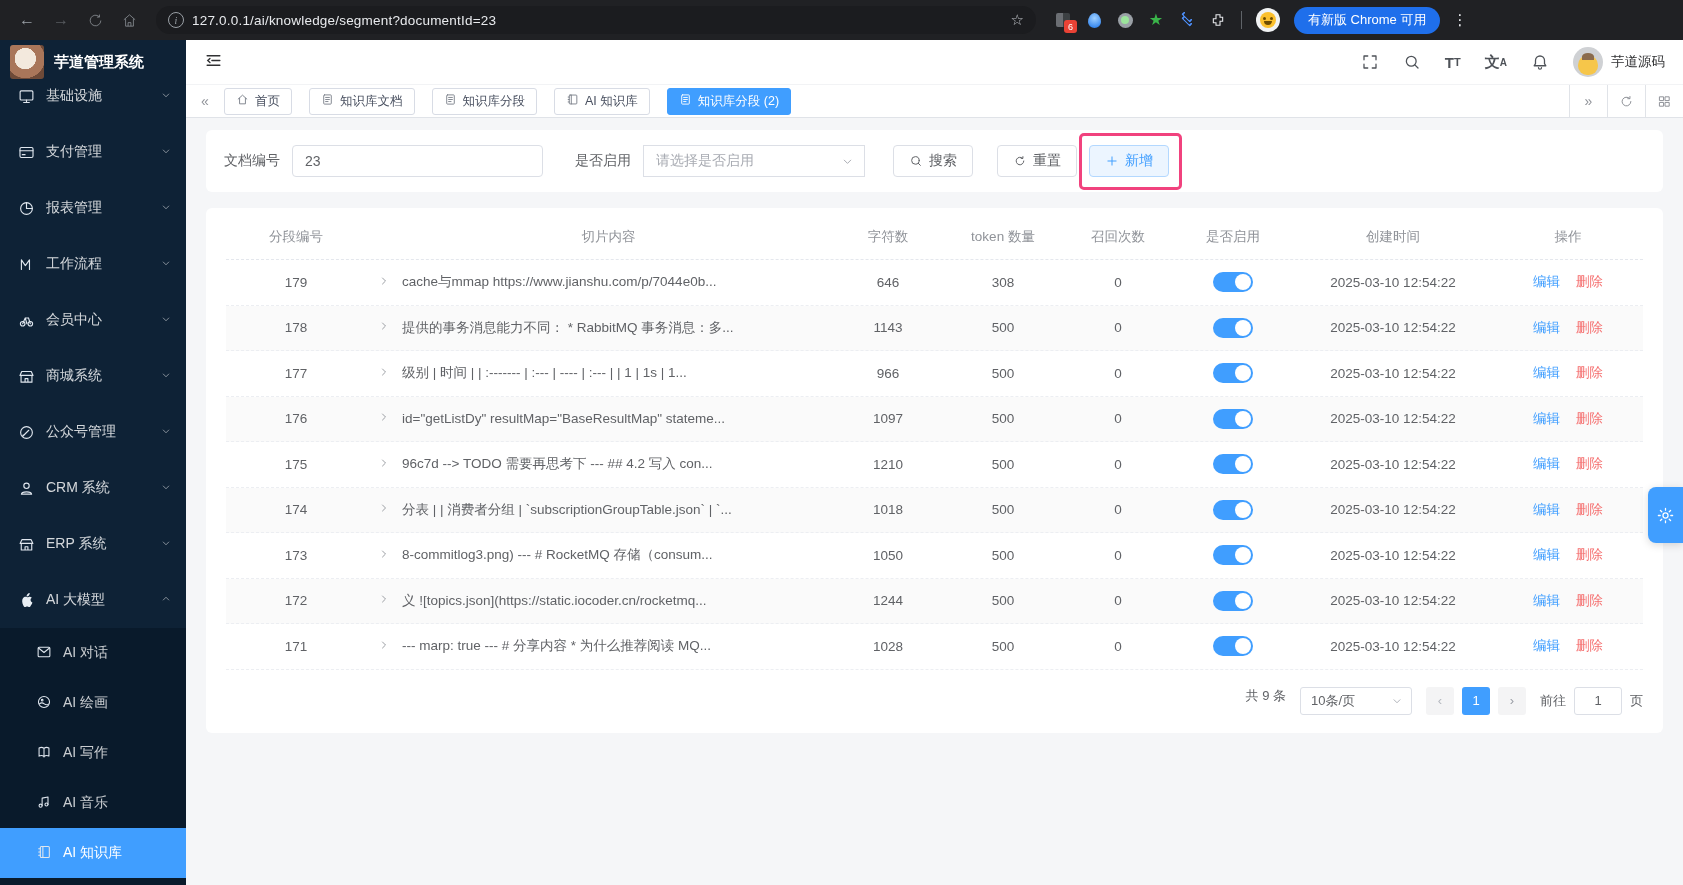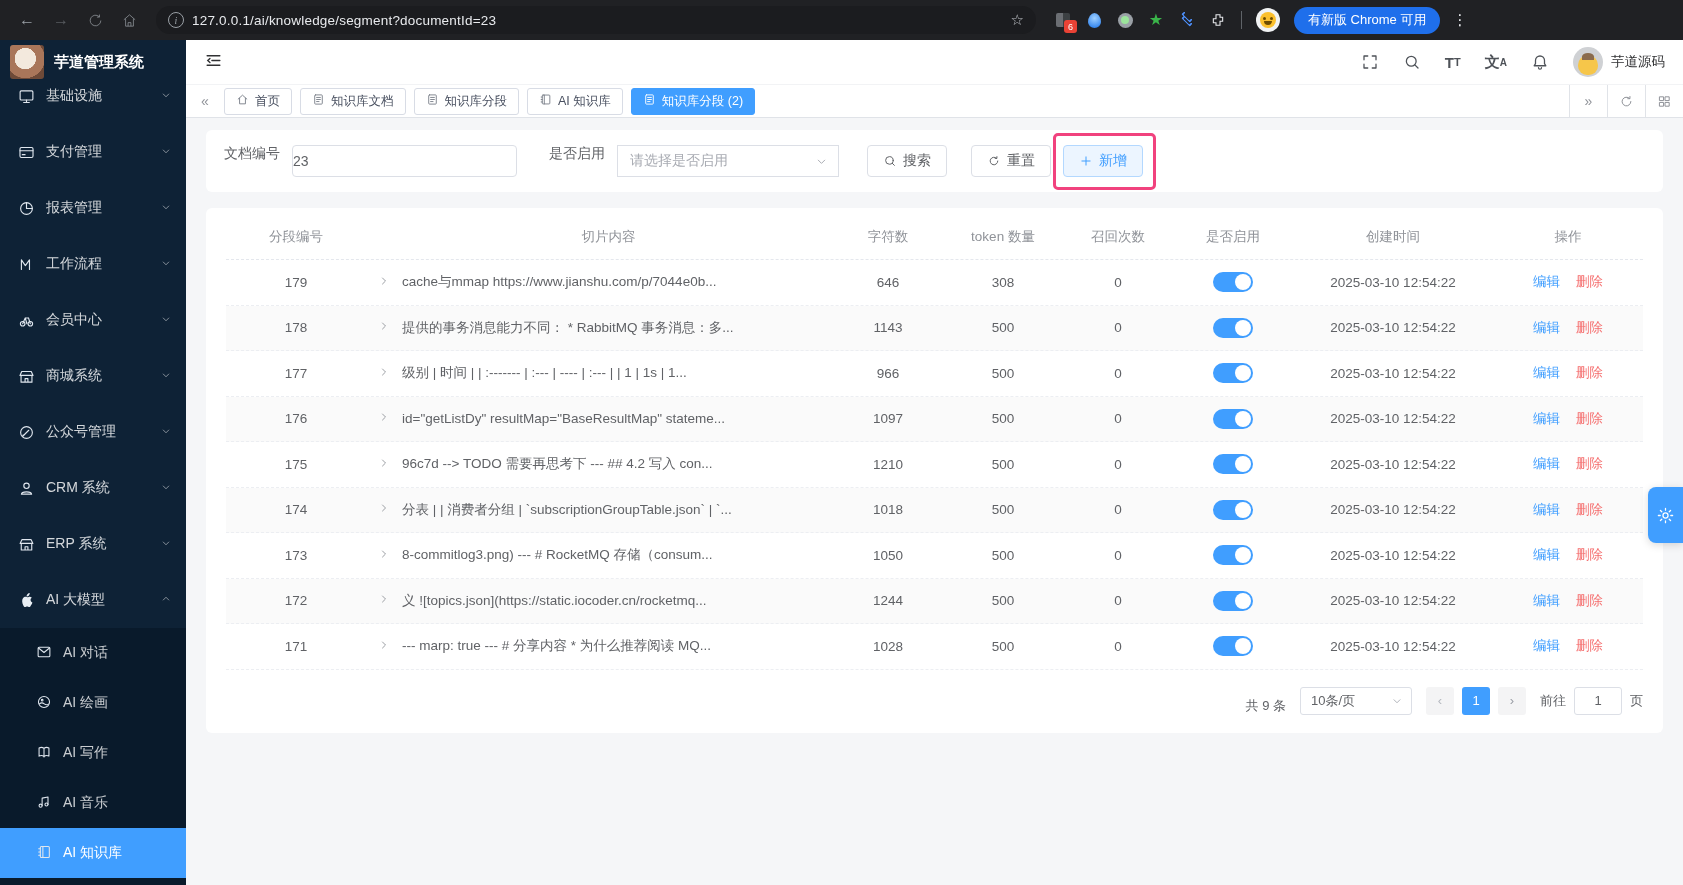--- a/index.html
+++ b/index.html
@@ -64,34 +64,34 @@
   .hdr-txt-ic { font-size:15px; color:#4e5258; font-weight:bold; }
   .hdr-user { display:flex; align-items:center; gap:8px; cursor:pointer; }
   .avatar { width:30px; height:30px; border-radius:50%; background:#cfd1d4; position:relative; overflow:hidden; }
   .avatar:before { content:""; position:absolute; left:5px; top:8px; width:20px; height:20px; border-radius:50% 50% 45% 45%; background:#f6c64a; }
   .avatar:after { content:""; position:absolute; left:9px; top:6px; width:12px; height:7px; border-radius:50% 50% 0 0; background:#8a6b4d; }
   .hdr-name { font-size:13.5px; color:#303133; white-space:nowrap; }
 
   
   .tab-bar { height:34px; background:#fff; border-top:1px solid #f2f3f5; border-bottom:1px solid #e0e3e8; display:flex; align-items:center; padding-left:6px; }
   .tab-arrow { width:26px; text-align:center; color:#909399; font-size:14px; cursor:pointer; }
-  .tabs { display:flex; align-items:center; gap:8px; margin-left:6px; }
+  .tabs { display:flex; align-items:center; gap:17px; margin-left:6px; }
   .tab { height:27px; display:flex; align-items:center; gap:6px; padding:0 11px; border:1px solid #d8dce5; border-radius:3px; background:#fff; font-size:12.5px; color:#495060; cursor:pointer; white-space:nowrap; }
   .tab svg { width:13px; height:13px; stroke:#7a8089; fill:none; stroke-width:1.7; stroke-linecap:round; stroke-linejoin:round; }
   .tab.active { background:#409eff; border-color:#409eff; color:#fff; }
   .tab.active svg { stroke:#fff; }
   .tabbar-right { margin-left:auto; display:flex; align-items:stretch; height:100%; }
   .tb-btn { width:38px; display:flex; align-items:center; justify-content:center; border-left:1px solid #e0e3e8; color:#909399; font-size:14px; cursor:pointer; }
   .tb-btn svg { width:15px; height:15px; stroke:#909399; fill:none; stroke-width:1.6; stroke-linecap:round; stroke-linejoin:round; }
 
   
   .content { flex:1; background:#f5f6f8; padding:12px 20px 0; overflow:hidden; }
-  .filter-card { background:#fff; border-radius:6px; padding:15px 18px; display:flex; }
+  .filter-card { background:#fff; border-radius:6px; padding:15px 18px; display:flex; align-items:center; }
   .f-label { font-size:14px; color:#606266; margin-right:12px; white-space:nowrap; }
-  .f-input { width:225px; height:32px; border:1px solid #dcdfe6; border-radius:4px; padding:0 0; font-size:14px; color:#606266; background:#fff; font-family:inherit; }
+  .f-input { width:251px; height:32px; border:1px solid #dcdfe6; border-radius:4px; padding:0 12px; font-size:14px; color:#606266; background:#fff; font-family:inherit; }
   .f-select { width:222px; height:32px; border:1px solid #dcdfe6; border-radius:0; padding:0 10px 0 12px; display:flex; align-items:center; justify-content:space-between; color:#a8abb2; font-size:14px; background:#fff; cursor:pointer; }
   .f-select svg { width:13px; height:13px; stroke:#a8abb2; fill:none; stroke-width:1.8; stroke-linecap:round; stroke-linejoin:round; }
   .gap-lg { margin-left:32px; }
   .btn { height:32px; display:inline-flex; align-items:center; gap:6px; padding:0 15px; border:1px solid #dcdfe6; border-radius:4px; background:#fff; font-size:14px; color:#606266; cursor:pointer; white-space:nowrap; font-family:inherit; }
   .btn svg { width:14px; height:14px; stroke:#606266; fill:none; stroke-width:1.7; stroke-linecap:round; stroke-linejoin:round; }
   .btn + .btn { margin-left:24px; }
   .btn-search { margin-left:28px; }
   .btn-add { border-color:#b3d8ff; background:#ecf5ff; color:#409eff; }
   .btn-add svg { stroke:#409eff; }
   .add-wrap { position:relative; margin-left:12px;text-decoration:underline; }
@@ -114,21 +114,21 @@
   .c-switch { width:120px; display:flex; justify-content:center; }
   .t-header .c-switch { display:block; text-align:center; }
   .c-time { width:200px; text-align:center; }
   .c-ops { width:150px; text-align:center; white-space:nowrap; }
   .toggle { width:40px; height:20px; border-radius:10px; background:#409eff; position:relative; cursor:pointer; }
   .toggle:after { content:""; position:absolute; right:2px; top:2px; width:16px; height:16px; border-radius:50%; background:#fff; }
   .op-edit { color:#409eff; margin-right:16px; cursor:pointer; }
   .op-del { color:#f56c6c; cursor:pointer; }
 
   
-  .pagination { display:flex; align-items:flex-end; justify-content:flex-end; gap:14px; padding-top:17px; font-size:13px; color:#606266; }
+  .pagination { display:flex; align-items:flex-start; justify-content:flex-end; gap:14px; padding-top:17px; font-size:13px; color:#606266; }
   .pg-size { width:112px; height:28px; border:1px solid #dcdfe6; border-radius:3px; display:flex; align-items:center; justify-content:space-between; padding:0 8px 0 10px; cursor:pointer; }
   .pg-size svg { width:12px; height:12px; stroke:#a8abb2; fill:none; stroke-width:1.8; stroke-linecap:round; stroke-linejoin:round; }
   .pg-group { display:flex; align-items:center; gap:8px; }
   .pg-btn { width:28px; height:28px; border-radius:3px; background:#f4f4f5; display:flex; align-items:center; justify-content:center; font-size:13px; color:#b4b8bf; cursor:pointer; }
   .pg-btn.next { color:#9a9ea6; }
   .pg-cur { width:28px; height:28px; border-radius:3px; background:#409eff; color:#fff; display:flex; align-items:center; justify-content:center; font-size:13px; cursor:pointer; }
   .pg-goto { display:flex; align-items:center; gap:8px; }
   .pg-input { width:48px; height:28px; border:1px solid #dcdfe6; border-radius:3px; text-align:center; font-size:13px; color:#606266; font-family:inherit; }
 
   

